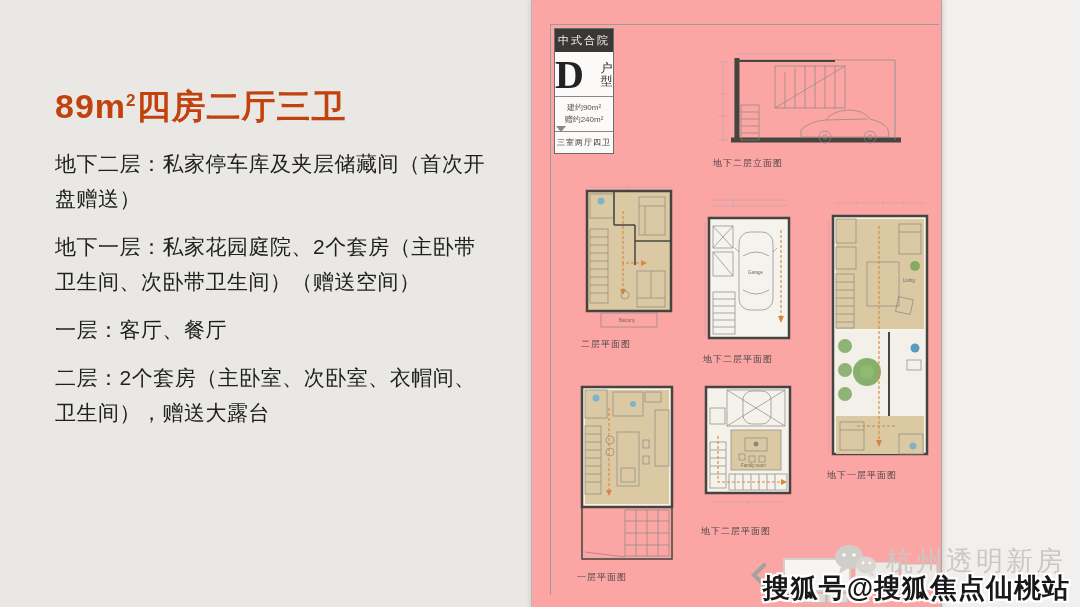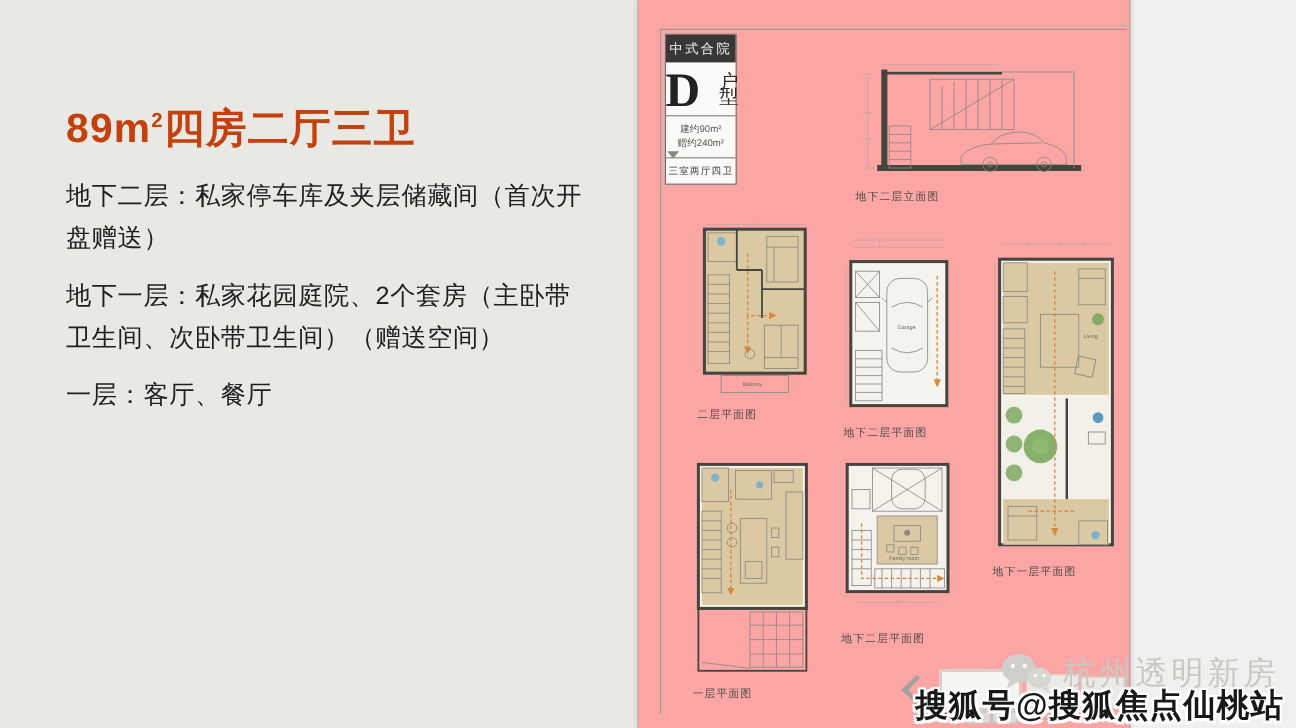--- a/index.html
+++ b/index.html
@@ -19,21 +19,21 @@
              box-shadow:2px 0 4px rgba(0,0,0,.10), -2px 0 4px rgba(0,0,0,.08);}
   .sheet-frame{position:absolute;left:18px;top:24px;width:388px;height:570px;
                border-top:1px solid #9d9c99;border-left:1px solid #9d9c99;}
 
   .label-box{position:absolute;left:22px;top:28px;width:58px;background:#fbfaf8;
              border:1px solid #6e6c68;text-align:center;}
   .label-badge{background:#3a3836;color:#f5f4f2;font-size:11px;letter-spacing:2px;padding:4px 0;}
   .letter-row{display:flex;justify-content:center;align-items:center;padding:3px 0 1px 0;
               border-bottom:1px solid #8a8884;}
   .letter-d{font-family:"Liberation Serif",serif;font-size:40px;font-weight:700;color:#222;line-height:40px;}
-  .type-vert{width:14px;font-size:16px;color:#2b2b2b;line-height:13px;margin-left:16px;}
+  .type-vert{width:14px;font-size:12px;color:#2b2b2b;line-height:13px;margin-left:16px;}
   .area-lines{padding:5px 0;border-bottom:1px solid #8a8884;}
   .area-lines div{font-size:8px;color:#55534f;line-height:12px;}
   .rooms-line{font-size:8px;color:#3c3a38;letter-spacing:1px;padding:5px 0;}
   .box-chevron{position:absolute;left:24px;width:0;height:0;border-left:5px solid transparent;
                border-right:5px solid transparent;border-top:6px solid #8a8884;}
 
   figure.plan{position:absolute;margin:0;}
   figure.plan figcaption{font-size:9px;color:#4a4946;letter-spacing:1px;margin-top:3px;}
   .dimline{stroke:#a8a7a4;stroke-width:0.5;}
   .wall{stroke:#45443f;fill:none;}
@@ -67,20 +67,21 @@
 <body>
 
 <div class="stage">
   <div class="right-strip"></div>
 
   <div class="left-panel">
     <h1><span>89m</span><sup>2</sup><span>四房二厅三卫</span></h1>
     <p>地下二层：私家停车库及夹层储藏间（首次开盘赠送）</p>
     <p>地下一层：私家花园庭院、2个套房（主卧带卫生间、次卧带卫生间）（赠送空间）</p>
     <p>一层：客厅、餐厅</p>
+    <p>二层：2个套房（主卧室、次卧室、衣帽间、卫生间），赠送大露台</p>
   </div>
 
   <div class="plan-card">
     <div class="sheet-frame"></div>
 
     <div class="label-box">
       <div class="label-badge">中式合院</div>
       <div class="letter-row">
         <span class="letter-d">D</span>
         <span class="type-vert">户型</span>

